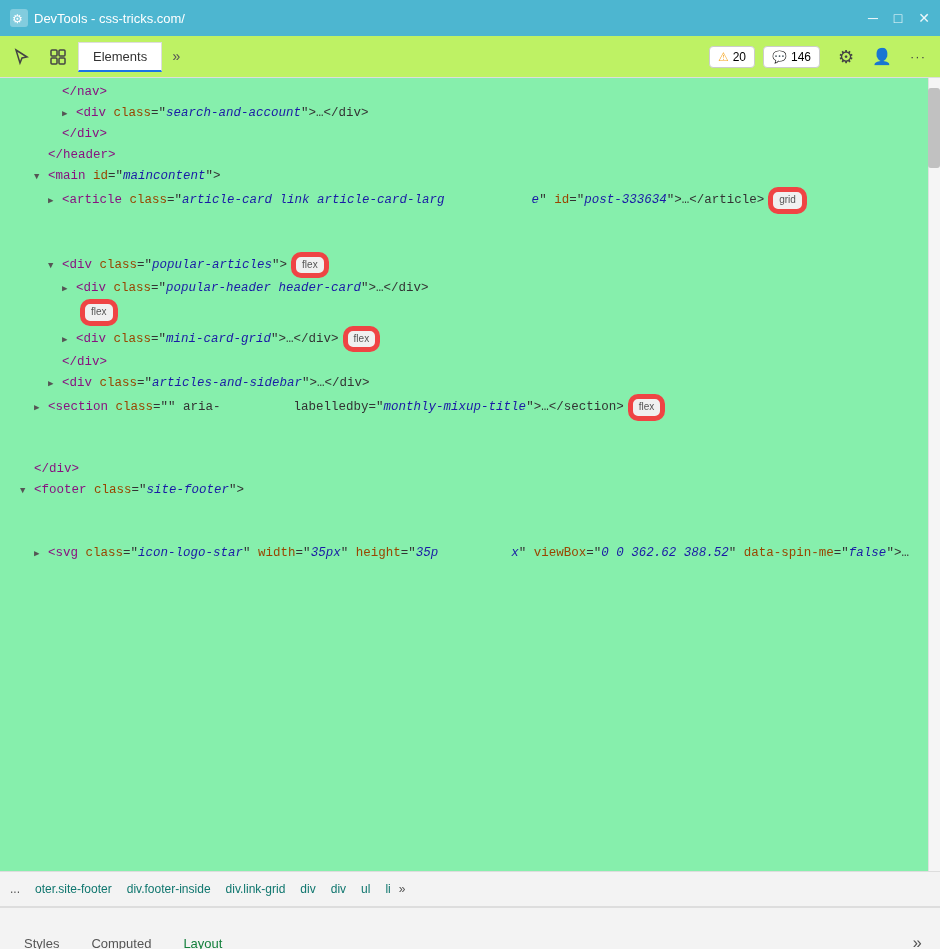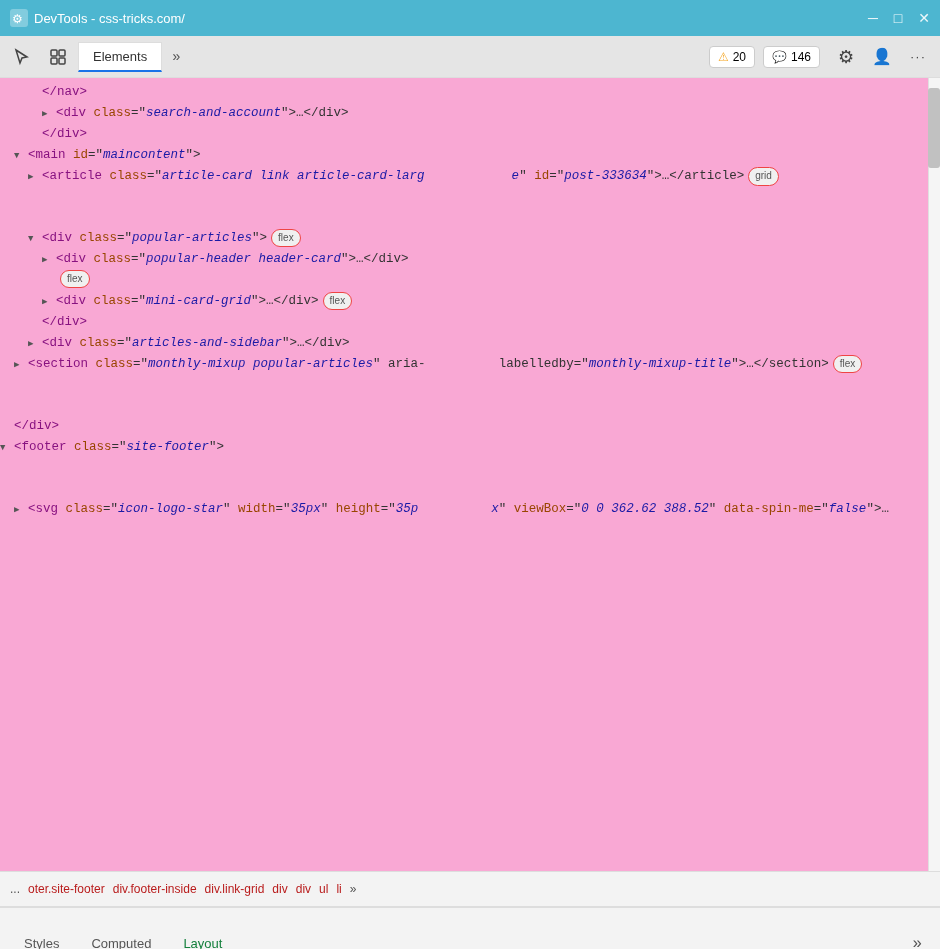--- a/index.html
+++ b/index.html
@@ -13,21 +13,21 @@
       user-select: none;
     }
     .title-bar-icon { width: 18px; height: 18px; margin-right: 6px; }
     .title-bar-title { flex: 1; }
     .title-bar-controls { display: flex; gap: 16px; }
     .title-bar-btn { cursor: pointer; font-size: 14px; opacity: 0.9; background: none; border: none; color: #fff; }
 
     
     .toolbar {
       display: flex; align-items: center;
-      background: #e5e5e5; border-bottom: 1px solid #ddd;
+      background: #bef264; border-bottom: 1px solid #ddd;
       height: 42px; padding: 0 6px; gap: 4px;
     }
     .toolbar-tab-active {
       background: #fff; border-bottom: 2px solid #1a73e8;
       padding: 6px 14px; font-family: 'Segoe UI', sans-serif;
       font-size: 13px; color: #333; border-top: 1px solid #ddd;
       border-left: 1px solid #ddd; border-right: 1px solid #ddd;
       cursor: pointer; margin-top: 1px;
     }
     .toolbar-icon-btn {
@@ -41,22 +41,22 @@
       border: 1px solid #ccc; border-radius: 4px;
       padding: 3px 8px; font-family: 'Segoe UI', sans-serif;
       font-size: 12px; cursor: pointer; background: #fff;
     }
     .badge-warning { color: #f5a623; }
     .badge-message { color: #4a90d9; }
     .toolbar-chevron { font-size: 14px; color: #555; padding: 4px 6px; cursor: pointer; }
 
     
     .elements-panel {
-      flex: 1; overflow: hidden; background: #f9a8d4; position: relative;
-      display: flex; flex-direction: column;
+      flex: 1; overflow: hidden; background: #86efac; position: relative;
+      display: flex; flex-direction: column; padding-left: 20px;
     }
 
     
     .code-area {
       flex: 1; overflow: hidden; padding: 4px 0;
       font-size: 12.5px; line-height: 1.65;
     }
 
     .scrollbar {
       position: absolute; right: 0; top: 0; bottom: 0;
@@ -77,36 +77,37 @@
     .toggle { display: inline-block; cursor: pointer; width: 14px; }
     .toggle-open::before { content: '▼'; font-size: 9px; color: #555; }
     .toggle-closed::before { content: '▶'; font-size: 9px; color: #555; }
     .toggle-none { width: 14px; display: inline-block; }
 
     .tag { color: #881280; }
     .attr-name { color: #994500; }
     .attr-value { color: #1a1aa6; font-style: italic; }
     .plain { color: #333; }
     .badge-pill {
-      display: inline-block; background: #f0f0f0; border: 1px solid #ef4444;
+      display: inline-block; background: #f0f0f0; border: 5px solid #ef4444;
       border-radius: 10px; font-size: 10px; padding: 0 6px;
       color: #555; margin-left: 4px; font-family: 'Segoe UI', sans-serif;
       vertical-align: middle;
     }
 
     
     .breadcrumb {
       background: #f3f3f3; border-top: 1px solid #ddd; border-bottom: 1px solid #ddd;
       height: 36px; display: flex; align-items: center; padding: 0 6px;
       font-family: 'Segoe UI', sans-serif; font-size: 12px; overflow: hidden;
       gap: 0;
     }
     .breadcrumb-item {
-      color: #b91c1c; cursor: pointer; padding: 2px 4px;
+      color: #0f766e; cursor: pointer; padding: 2px 4px;
       white-space: nowrap;
+      margin-left: 7px;
     }
     .breadcrumb-ellipsis { color: #555; padding: 2px 4px; cursor: pointer; }
 
     
     .bottom-tabs {
       display: flex; align-items: flex-end; background: #f3f3f3;
       border-top: 1px solid #ddd; height: 54px; padding: 0 8px; gap: 0;
     }
     .bottom-tab {
       padding: 8px 16px; font-family: 'Segoe UI', sans-serif; font-size: 13px;
@@ -180,20 +181,25 @@
       <span class="toggle toggle-closed"></span>
       <span class="tag">&lt;div </span><span class="attr-name">class</span><span class="plain">="</span><span class="attr-value">search-and-account</span><span class="plain">"&gt;…&lt;/div&gt;</span>
     </div>
 
     <div class="code-line">
       <span class="indent" style="width:28px;display:inline-block;"></span>
       <span class="toggle-none" style="width:14px;display:inline-block;"></span>
       <span class="tag">&lt;/div&gt;</span>
     </div>
 
+    <div class="code-line">
+      <span class="indent" style="width:14px;display:inline-block;"></span>
+      <span class="toggle-none" style="width:14px;display:inline-block;"></span>
+      <span class="tag">&lt;/header&gt;</span>
+    </div>
 
     <div class="code-line">
       <span class="indent" style="width:14px;display:inline-block;"></span>
       <span class="toggle toggle-open"></span>
       <span class="tag">&lt;main </span><span class="attr-name">id</span><span class="plain">="</span><span class="attr-value">maincontent</span><span class="plain">"&gt;</span>
     </div>
 
     <div class="code-line" style="flex-wrap:wrap;">
       <span class="indent" style="width:28px;display:inline-block;"></span>
       <span class="toggle toggle-closed"></span>
@@ -232,21 +238,21 @@
     <div class="code-line">
       <span class="indent" style="width:28px;display:inline-block;"></span>
       <span class="toggle toggle-closed"></span>
       <span class="tag">&lt;div </span><span class="attr-name">class</span><span class="plain">="</span><span class="attr-value">articles-and-sidebar</span><span class="plain">"&gt;…&lt;/div&gt;</span>
     </div>
 
 
     <div class="code-line" style="flex-wrap:wrap; max-width: 900px;">
       <span class="indent" style="width:14px;display:inline-block;"></span>
       <span class="toggle toggle-closed"></span>
-      <span class="tag">&lt;section </span><span class="attr-name">class</span><span class="plain">="</span><span class="attr-value">monthly-mixup popular-articles</span><span class="plain">" aria-</span><br>
+      <span class="tag">&lt;section </span><span class="attr-name">class</span><span class="plain">="</span><span class="plain">" aria-</span><br>
       <span style="display:inline-block;width:14px;"></span><span style="display:inline-block;width:14px;"></span><span class="plain">labelledby="</span><span class="attr-value">monthly-mixup-title</span><span class="plain">"&gt;…&lt;/section&gt;</span><span class="badge-pill">flex</span>
     </div>
 
     <div class="code-line">
       <span class="indent" style="width:0px;display:inline-block;"></span>
       <span class="toggle-none" style="width:14px;display:inline-block;"></span>
       <span class="tag">&lt;/div&gt;</span>
     </div>
 
     <div class="code-line">

